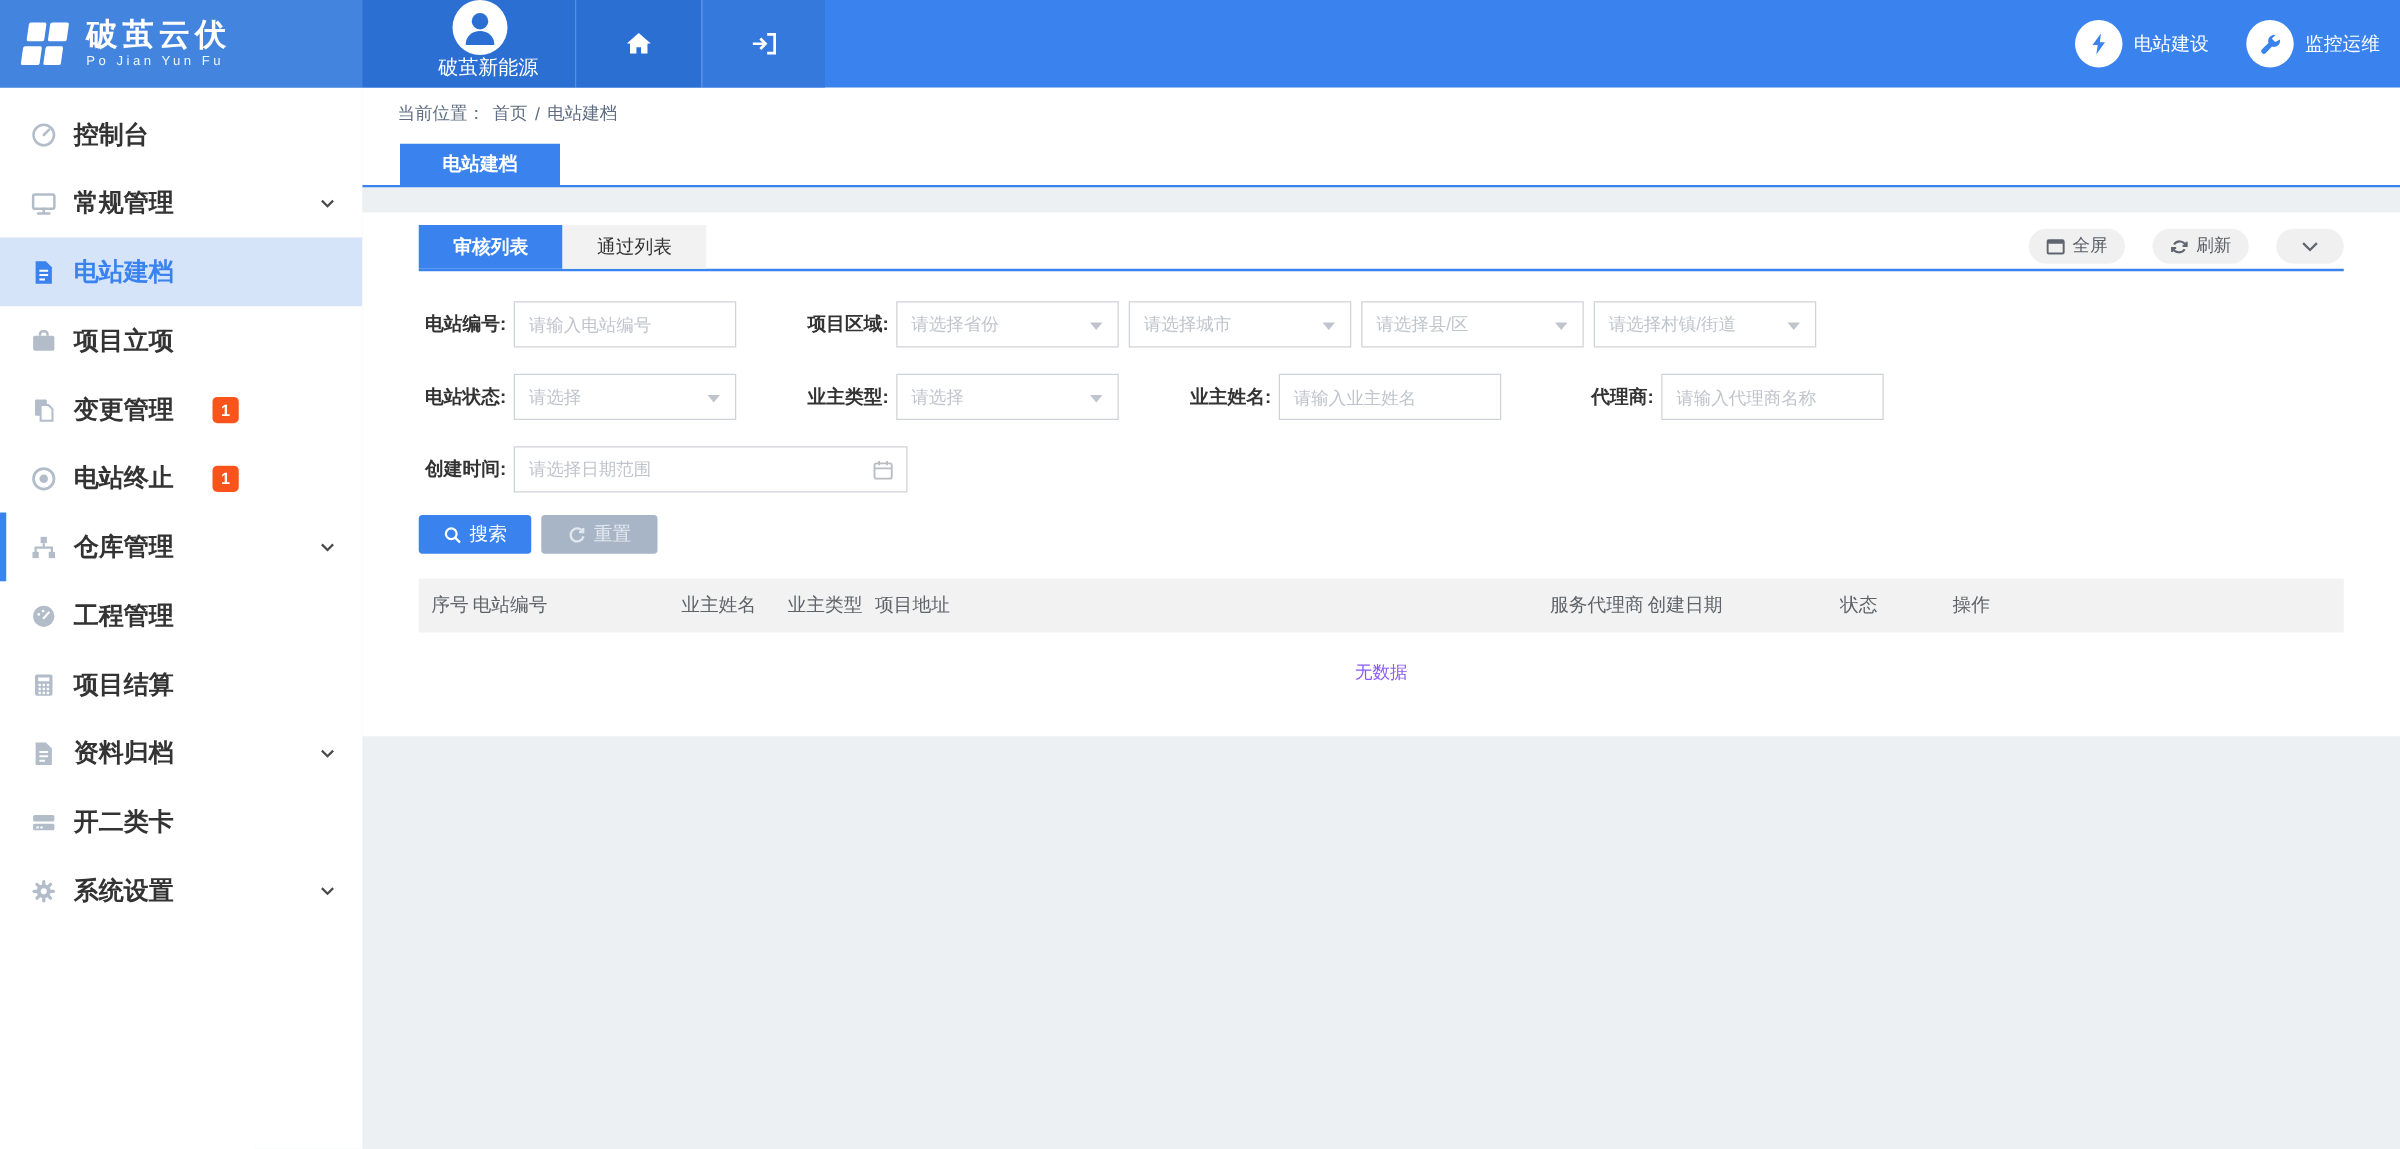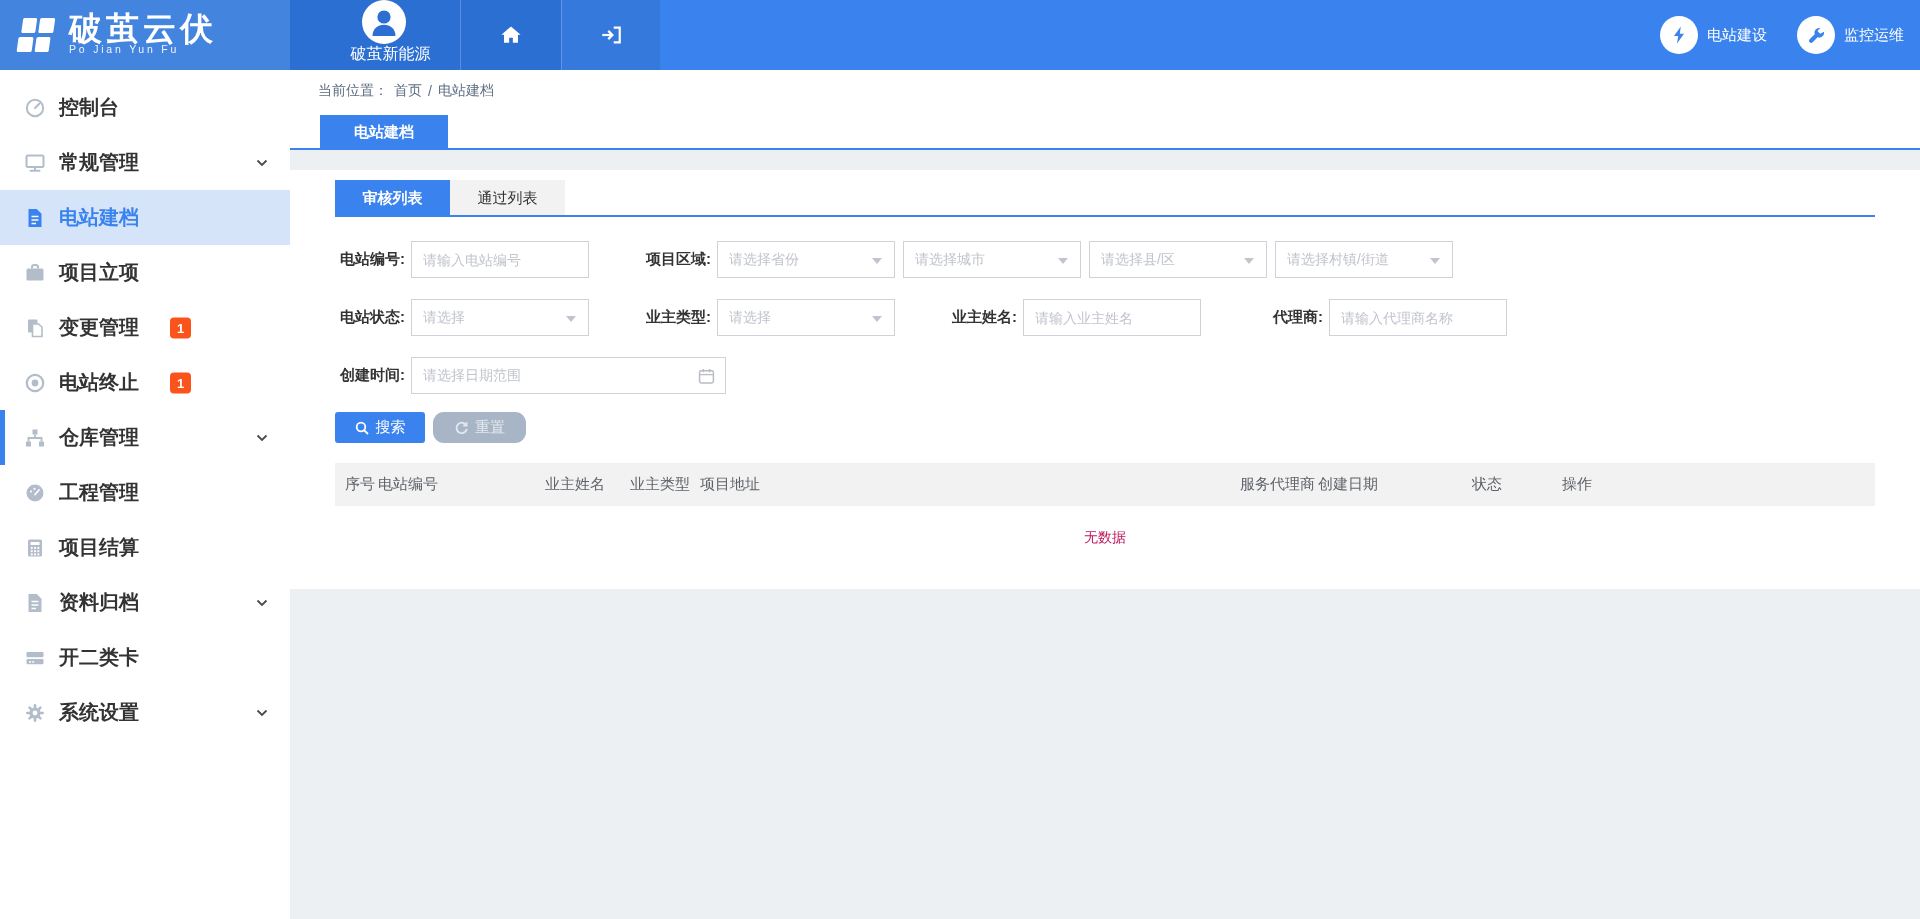--- a/index.html
+++ b/index.html
@@ -5,21 +5,21 @@
   * { margin:0; padding:0; box-sizing:border-box; }
   html,body { width:1920px; height:919px; overflow:hidden; background:#edf0f2;
               font-family:"Liberation Sans", sans-serif; }
 
   
   .topbar { position:absolute; top:0; left:0; width:1920px; height:70px;
             background:#3a83ee; display:flex; align-items:stretch; z-index:5; }
   .logo-block { width:290px; background:#4384df; display:flex; align-items:center; padding-left:14px; }
   .logo-mark { width:44px; height:44px; flex:0 0 auto; }
   .logo-text { margin-left:11px; color:#fff; }
-  .logo-title { font-size:33px; font-weight:700; letter-spacing:4px; line-height:27px; }
+  .logo-title { font-size:25px; font-weight:700; letter-spacing:4px; line-height:27px; }
   .logo-sub { font-size:10.5px; letter-spacing:2.8px; opacity:.92; margin-top:1px; }
 
   .hcell { display:flex; align-items:center; justify-content:center;flex-direction:column; }
   .user-cell { width:170px; background:#2b6fd3; justify-content:flex-start; padding-left:17px; }
   .avatar { width:44px; height:44px; border-radius:50%; background:#fff; display:flex;
             align-items:center; justify-content:center; overflow:hidden; }
   .user-name { color:#fff; font-size:16px; margin-left:14px; }
   .home-cell { width:101px; background:#2b6fd3; border-left:1px solid rgba(255,255,255,.22); }
   .exit-cell { width:99px; background:#3679dc; border-left:1px solid rgba(255,255,255,.22); }
   .top-spacer { flex:1; }
@@ -91,31 +91,31 @@
   .date-ctrl { width:315px; }
   .cal-icon { position:absolute; right:10px; top:50%; transform:translateY(-50%); display:flex; }
 
   
   .actions { margin-top:18px; display:flex; }
   .btn { height:31px; border:none; border-radius:3px; font-size:15px; display:flex;
          align-items:center; justify-content:center; cursor:pointer;
          font-family:"Liberation Sans", sans-serif; }
   .btn svg { margin-right:7px; }
   .btn-search { width:90px; background:#3a83ee; color:#fff; }
-  .btn-reset { width:93px; background:#a8b5c6; color:#e3e8ef; margin-left:8px;border-radius:11px; }
+  .btn-reset { width:93px; background:#a8b5c6; color:#e3e8ef; margin-left:8px; }
 
   
   .table { margin-top:20px; }
   .thead { height:43px; background:#f2f2f3; display:flex; align-items:center;
            padding-left:10px; font-size:15px; color:#5f6368; }
   .th { flex:0 0 auto; white-space:nowrap; overflow:hidden; }
   .c1{width:33px;} .c2{width:167px;} .c3{width:85px;} .c4{width:70px;} .c5{width:540px;}
   .c6{width:78px;} .c7{width:154px;} .c8{width:90px;} .c9{flex:1;}
   .empty-row { height:64px; display:flex; align-items:center; justify-content:center;
-               font-size:14px; color:#be185d; }
+               font-size:14px; color:#8b5cf6; }
 </style>
 </head>
 <body>
 
 <header class="topbar">
   <div class="logo-block">
     <svg class="logo-mark" viewBox="0 0 44 44">
       <g fill="#fff" transform="skewX(-8) translate(6,0)">
         <rect x="4" y="5" width="14" height="15" rx="1.5"></rect>
         <rect x="21" y="5" width="15" height="15" rx="1.5"></rect>
@@ -365,20 +365,45 @@
   <div class="gray-gap"></div>
 
   <section class="panel">
 
     <div class="panel-tabs">
       <div class="ptab active">审核列表</div>
       <div class="ptab inactive">通过列表</div>
     </div>
     <div class="tabs-underline"></div>
 
+    <div class="toolbar">
+      <div class="pill">
+        <svg width="15" height="15" viewBox="0 0 14 14">
+          <rect x="1" y="2" width="12" height="10" rx="1" fill="none" stroke="#5f6670" stroke-width="1.5"></rect>
+          <rect x="1" y="2" width="12" height="2.6" rx="1" fill="#5f6670"></rect>
+        </svg>
+        <span>全屏</span>
+      </div>
+      <div class="pill">
+        <svg width="15" height="15" viewBox="0 0 14 14">
+          <g fill="none" stroke="#5f6670" stroke-width="1.6">
+            <path d="M3 5.2A5 5 0 0 1 11.8 6"></path>
+            <path d="M12.4 3.2v3h-3"></path>
+            <path d="M11 8.8A5 5 0 0 1 2.2 8"></path>
+            <path d="M1.6 10.8v-3h3"></path>
+          </g>
+        </svg>
+        <span>刷新</span>
+      </div>
+      <div class="pill caret-only">
+        <svg width="14" height="9" viewBox="0 0 14 9">
+          <path d="M1.5 1.5L7 7l5.5-5.5" stroke="#5f6670" stroke-width="1.8" fill="none"></path>
+        </svg>
+      </div>
+    </div>
 
     <div class="filters">
 
       <div class="frow">
         <div class="fgroup">
           <span class="flabel">电站编号:</span>
           <input class="ctrl" type="text" placeholder="请输入电站编号" style="">
         </div>
         <div class="fgroup">
           <span class="flabel">项目区域:</span>

